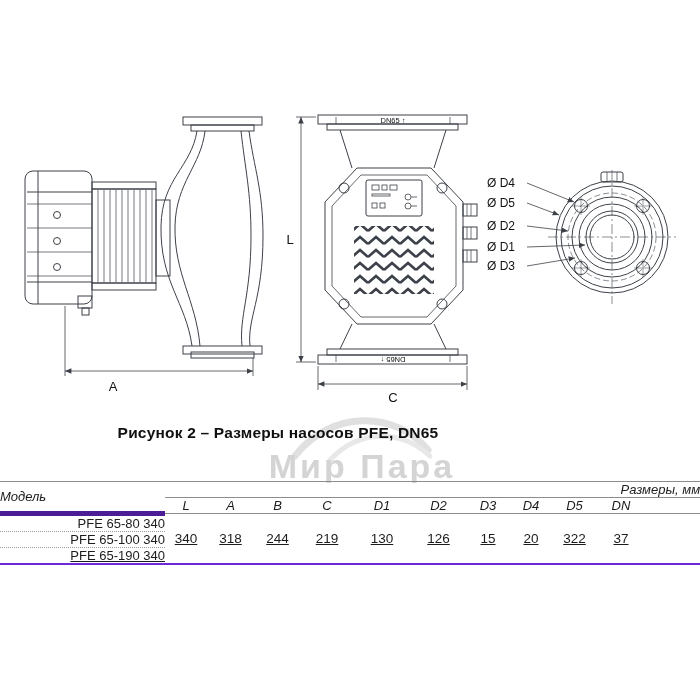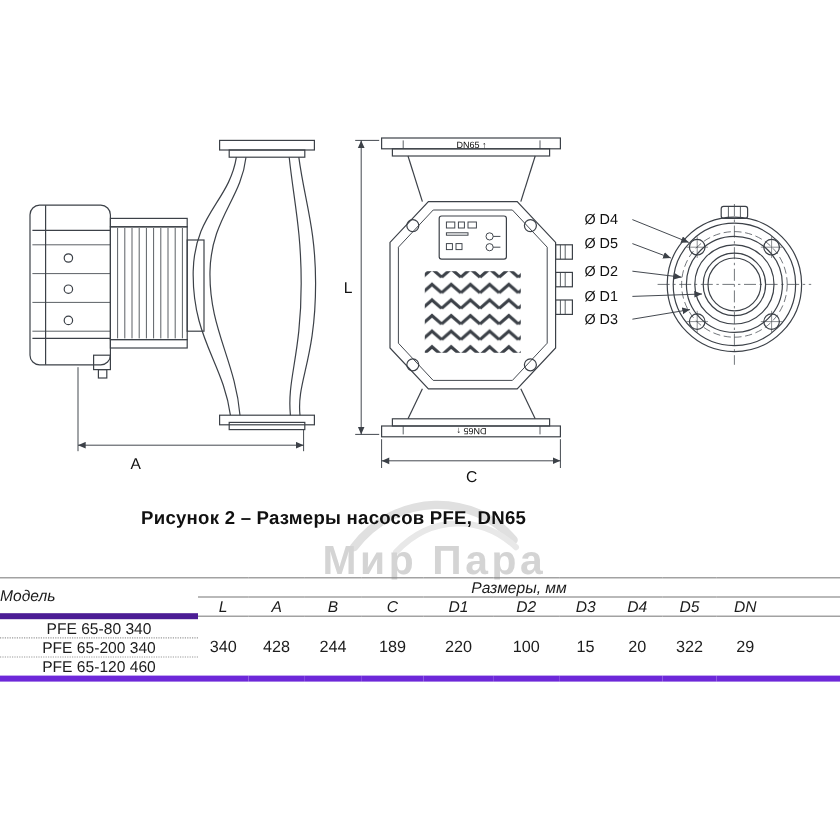--- a/index.html
+++ b/index.html
@@ -25,30 +25,30 @@
     font-size:13px; color:#1c1c1c;
     border-top:1px solid #8c8c8c;
     background:transparent;
   }
   table.dims th, table.dims td { font-weight:normal; padding:0; }
   .model-h {
     text-align:left; padding-left:8px; font-style:italic;
     vertical-align:middle; border-bottom:5px solid #4c1d95;
   }
   .sizes-h {
-    font-style:italic; text-align:center; padding:3px 0 2px 0;
+    font-style:italic; text-align:right; padding:3px 0 2px 0;
     border-bottom:1px solid #8c8c8c;
   }
   .col-h {
     font-style:italic; text-align:center; padding:2px 0 4px 0;
     border-bottom:1px solid #8c8c8c;
   }
-  .model-cell { text-align:center; padding:4px 0 4px 8px; }
+  .model-cell { text-align:right; padding:4px 0 4px 8px; }
   .dotted { border-bottom:1px dotted #9a9a9a; }
-  .bb { border-bottom:5px solid #6d28d9; }
+  .bb { border-bottom:2px solid #6d28d9;text-decoration:underline; }
   .val { text-align:center; vertical-align:middle; font-size:13.5px; }
   svg text { font-family:"Liberation Sans", sans-serif; }
 </style>
 </head>
 <body>
 
 <div class="stage">
 
   <svg class="drawing-svg" width="700" height="420" viewBox="0 0 700 420">
     <defs>
@@ -263,34 +263,34 @@
           <th class="col-h">D2</th>
           <th class="col-h">D3</th>
           <th class="col-h">D4</th>
           <th class="col-h">D5</th>
           <th class="col-h">DN</th>
           <th class="col-h"></th>
         </tr>
         <tr>
           <td class="model-cell dotted">PFE 65-80 340</td>
           <td class="val bb" rowspan="3">340</td>
-          <td class="val bb" rowspan="3">428</td>
+          <td class="val bb" rowspan="3">318</td>
           <td class="val bb" rowspan="3">244</td>
-          <td class="val bb" rowspan="3">189</td>
-          <td class="val bb" rowspan="3">220</td>
-          <td class="val bb" rowspan="3">100</td>
+          <td class="val bb" rowspan="3">219</td>
+          <td class="val bb" rowspan="3">130</td>
+          <td class="val bb" rowspan="3">126</td>
           <td class="val bb" rowspan="3">15</td>
           <td class="val bb" rowspan="3">20</td>
           <td class="val bb" rowspan="3">322</td>
-          <td class="val bb" rowspan="3">29</td>
+          <td class="val bb" rowspan="3">37</td>
           <td class="bb" rowspan="3"></td>
         </tr>
         <tr>
-          <td class="model-cell dotted">PFE 65-200 340</td>
-        </tr>
-        <tr>
-          <td class="model-cell bb">PFE 65-120 460</td>
+          <td class="model-cell dotted">PFE 65-100 340</td>
+        </tr>
+        <tr>
+          <td class="model-cell bb">PFE 65-190 340</td>
         </tr>
       </tbody>
     </table>
   </div>
 
 </div>
 
 </body></html>

